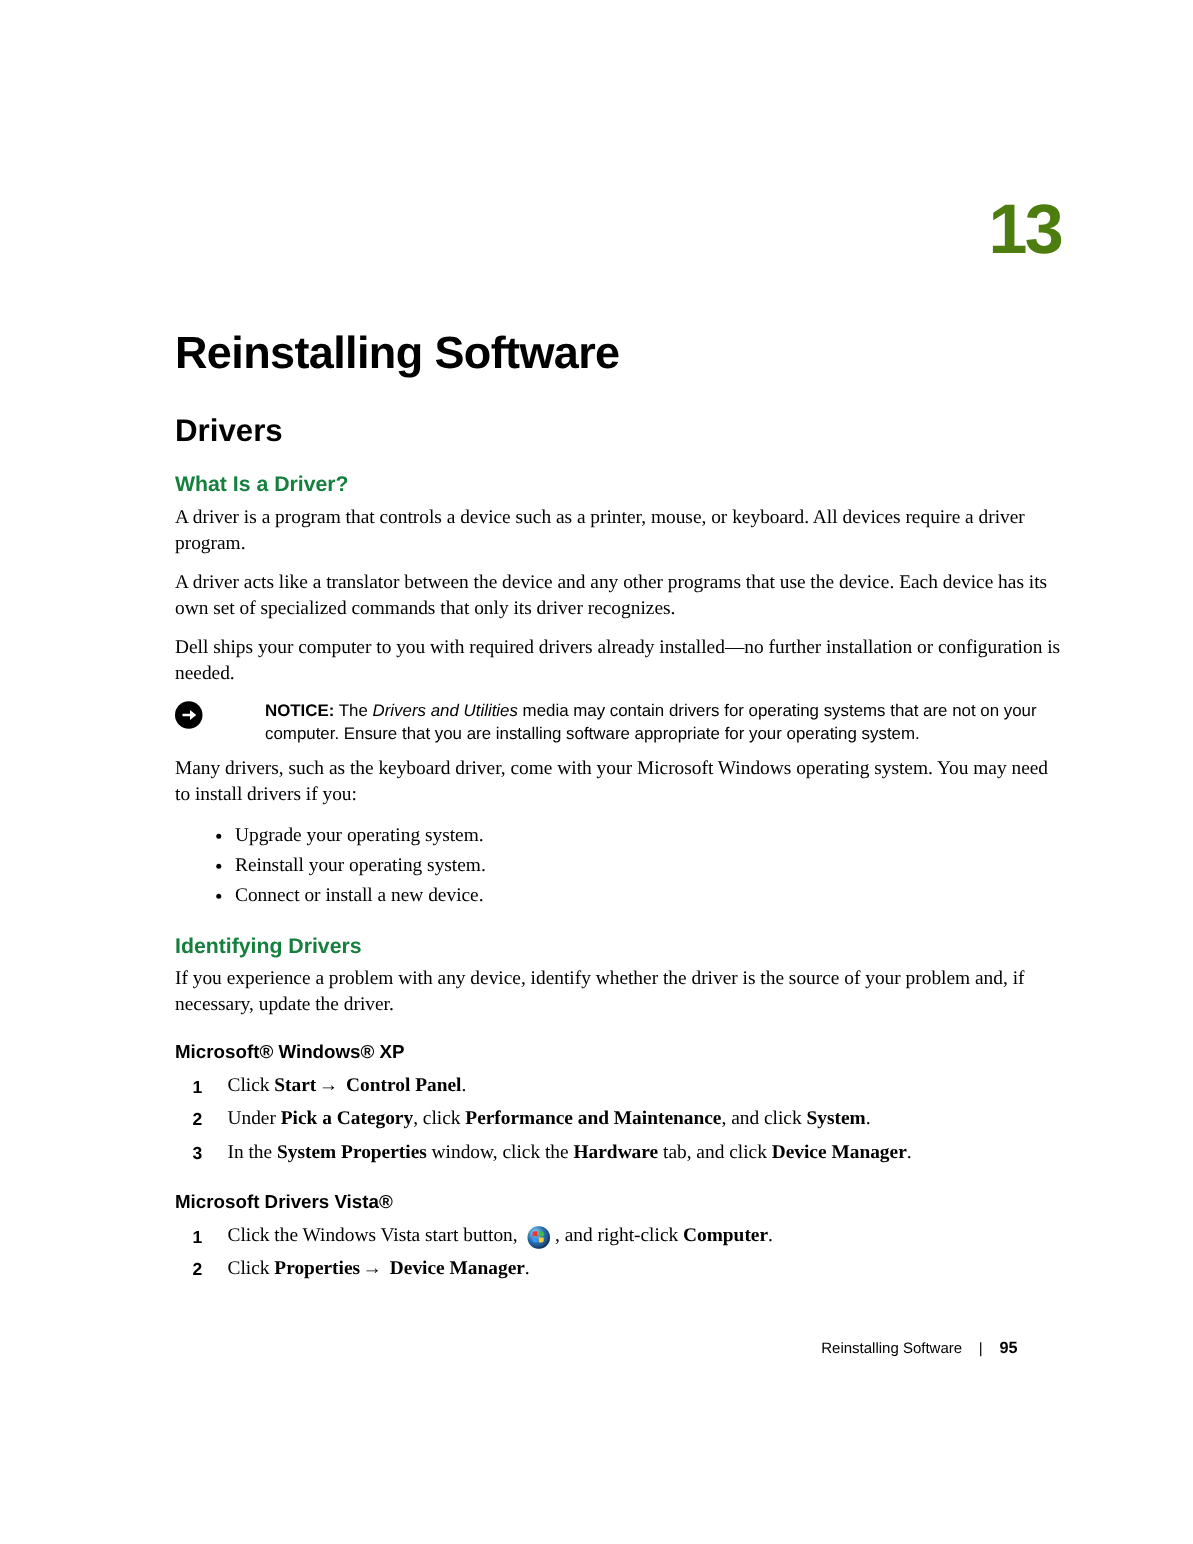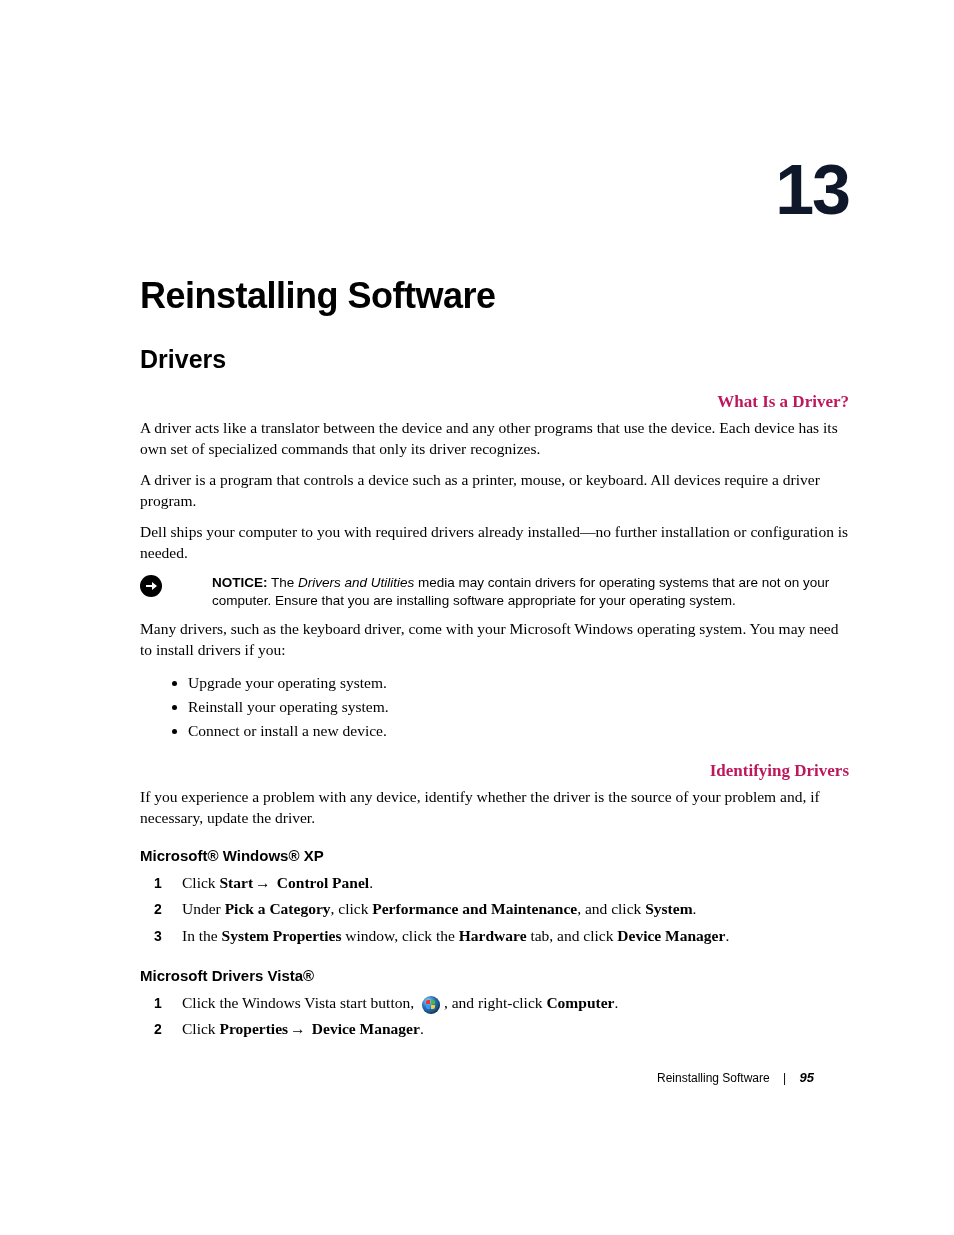--- a/index.html
+++ b/index.html
@@ -11,22 +11,22 @@
     width: 954px;
     height: 1235px;
     position: relative;
   }
   .page {
     padding: 155px 105px 0 140px;
   }
   .chapter-number {
     font-family: 'Arial Narrow', Arial, sans-serif;
     font-weight: 700;
-    font-size: 70px;
-    color: #0f172a;
+    font-size: 56px;
+    color: #4d7c0f;
     text-align: right;
     line-height: 1;
     letter-spacing: -2px;
     margin-bottom: 50px;
   }
   .chapter-title {
     font-family: 'Arial Narrow', Arial, sans-serif;
     font-weight: 700;
     font-size: 36px;
     color: #000;
@@ -34,26 +34,25 @@
     letter-spacing: -0.5px;
   }
   .section-h1 {
     font-family: 'Arial Narrow', Arial, sans-serif;
     font-weight: 700;
     font-size: 25px;
     color: #000;
     margin: 0 0 14px 0;
   }
   .section-h2 {
-    font-family: Liberation Serif, serif;
+    font-family: Liberation Sans, sans-serif;
     font-weight: 700;
     font-size: 17px;
-    color: #be185d;
+    color: #15803d;
     margin: 18px 0 6px 0;
-    text-align: right;
   }
   .section-h3 {
     font-family: 'Arial Narrow', Arial, sans-serif;
     font-weight: 700;
     font-size: 15px;
     color: #000;
     margin: 18px 0 6px 0;
   }
   p.body {
     font-family: Georgia, 'Times New Roman', serif;
@@ -142,34 +141,34 @@
   .vista-orb .flag .bl { background:#39f; left:0; top:5px; border-bottom-left-radius:2px;}
   .vista-orb .flag .y { background:#fc3; left:5px; top:5px; border-bottom-right-radius:2px;}
   .footer {
     position: absolute;
     bottom: 150px;
     right: 140px;
     font-family: Arial, Helvetica, sans-serif;
     font-size: 12px;
   }
   .footer .sep { padding: 0 10px; color:#000; }
-  .footer .pn { font-weight:700; font-size:13px;font-style:italic; }
+  .footer .pn { font-weight:700; font-size:13px; }
 </style>
 </head>
 <body>
 
 <div class="page">
   <div class="chapter-number">13</div>
   <h1 class="chapter-title">Reinstalling Software</h1>
 
   <h2 class="section-h1">Drivers</h2>
 
   <h3 class="section-h2">What Is a Driver?</h3>
+  <p class="body">A driver is a program that controls a device such as a printer, mouse, or keyboard. All devices require a driver program.</p>
   <p class="body">A driver acts like a translator between the device and any other programs that use the device. Each device has its own set of specialized commands that only its driver recognizes.</p>
-  <p class="body">A driver is a program that controls a device such as a printer, mouse, or keyboard. All devices require a driver program.</p>
   <p class="body">Dell ships your computer to you with required drivers already installed—no further installation or configuration is needed.</p>
 
   <div class="notice-row">
     <div class="notice-icon">
       <svg width="14" height="14" viewBox="0 0 14 14">
           <path d="M2 6 L8 6 L8 3 L13 7 L8 11 L8 8 L2 8 Z" fill="#fff"></path>
         </svg>
     </div>
     <div class="notice-text">
       <span class="label">NOTICE:</span><span> The </span><span class="italic">Drivers and Utilities</span><span> media may contain drivers for operating systems that are not on your computer. Ensure that you are installing software appropriate for your operating system.</span>

